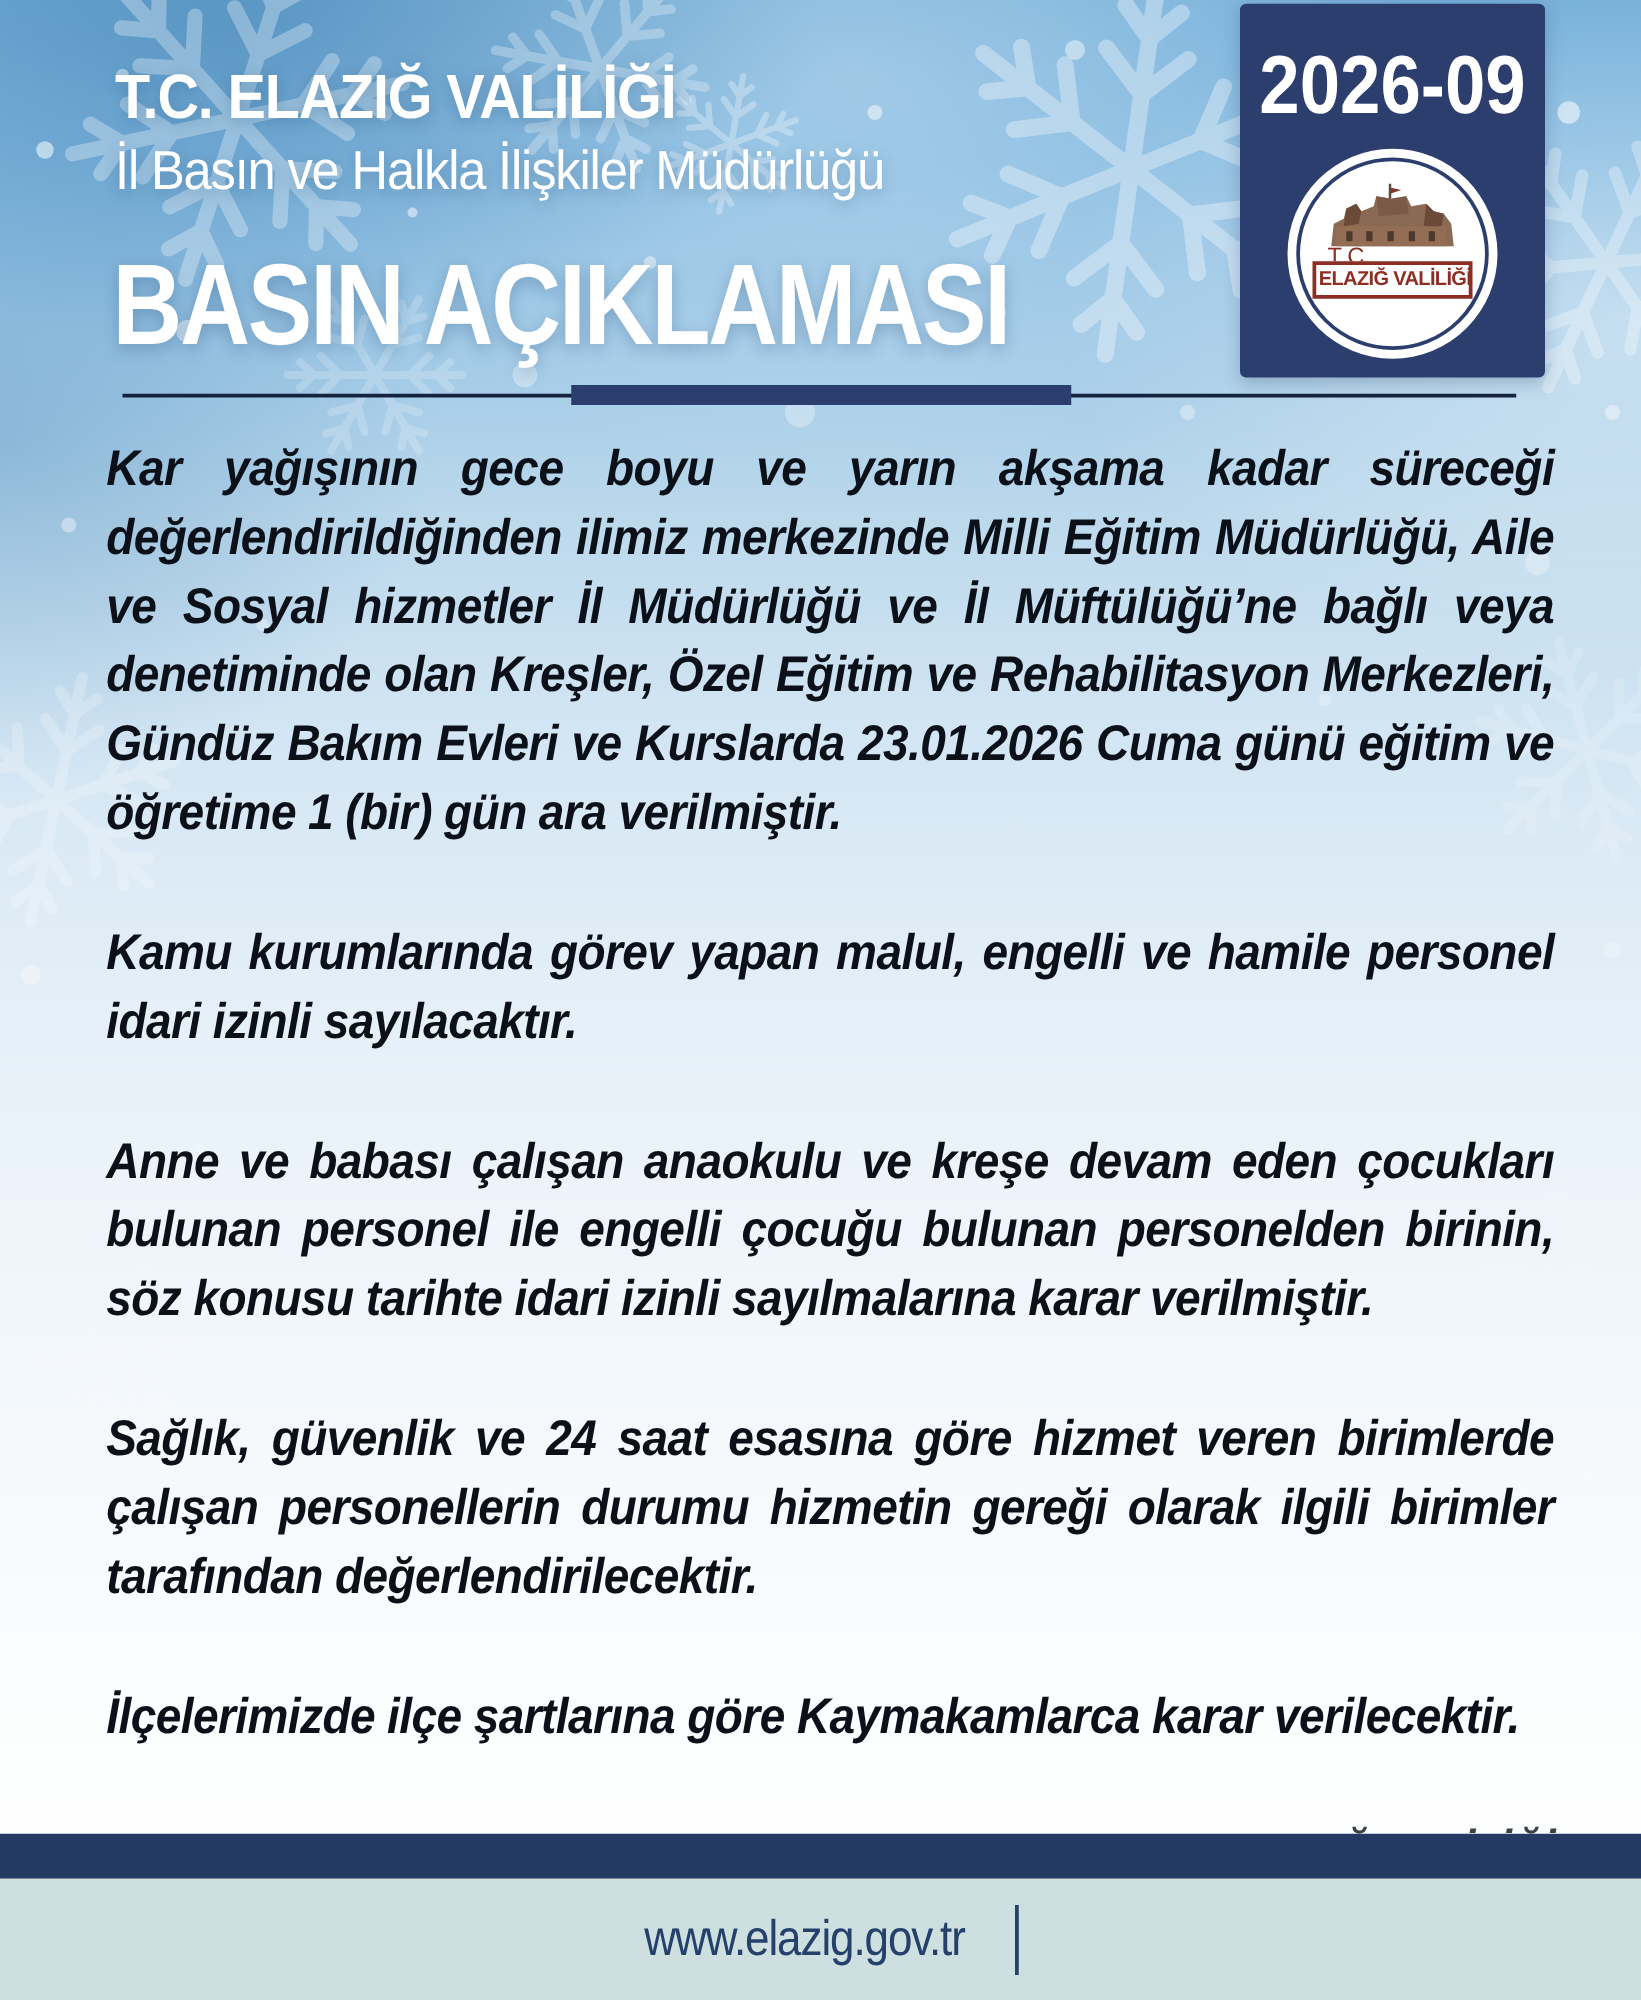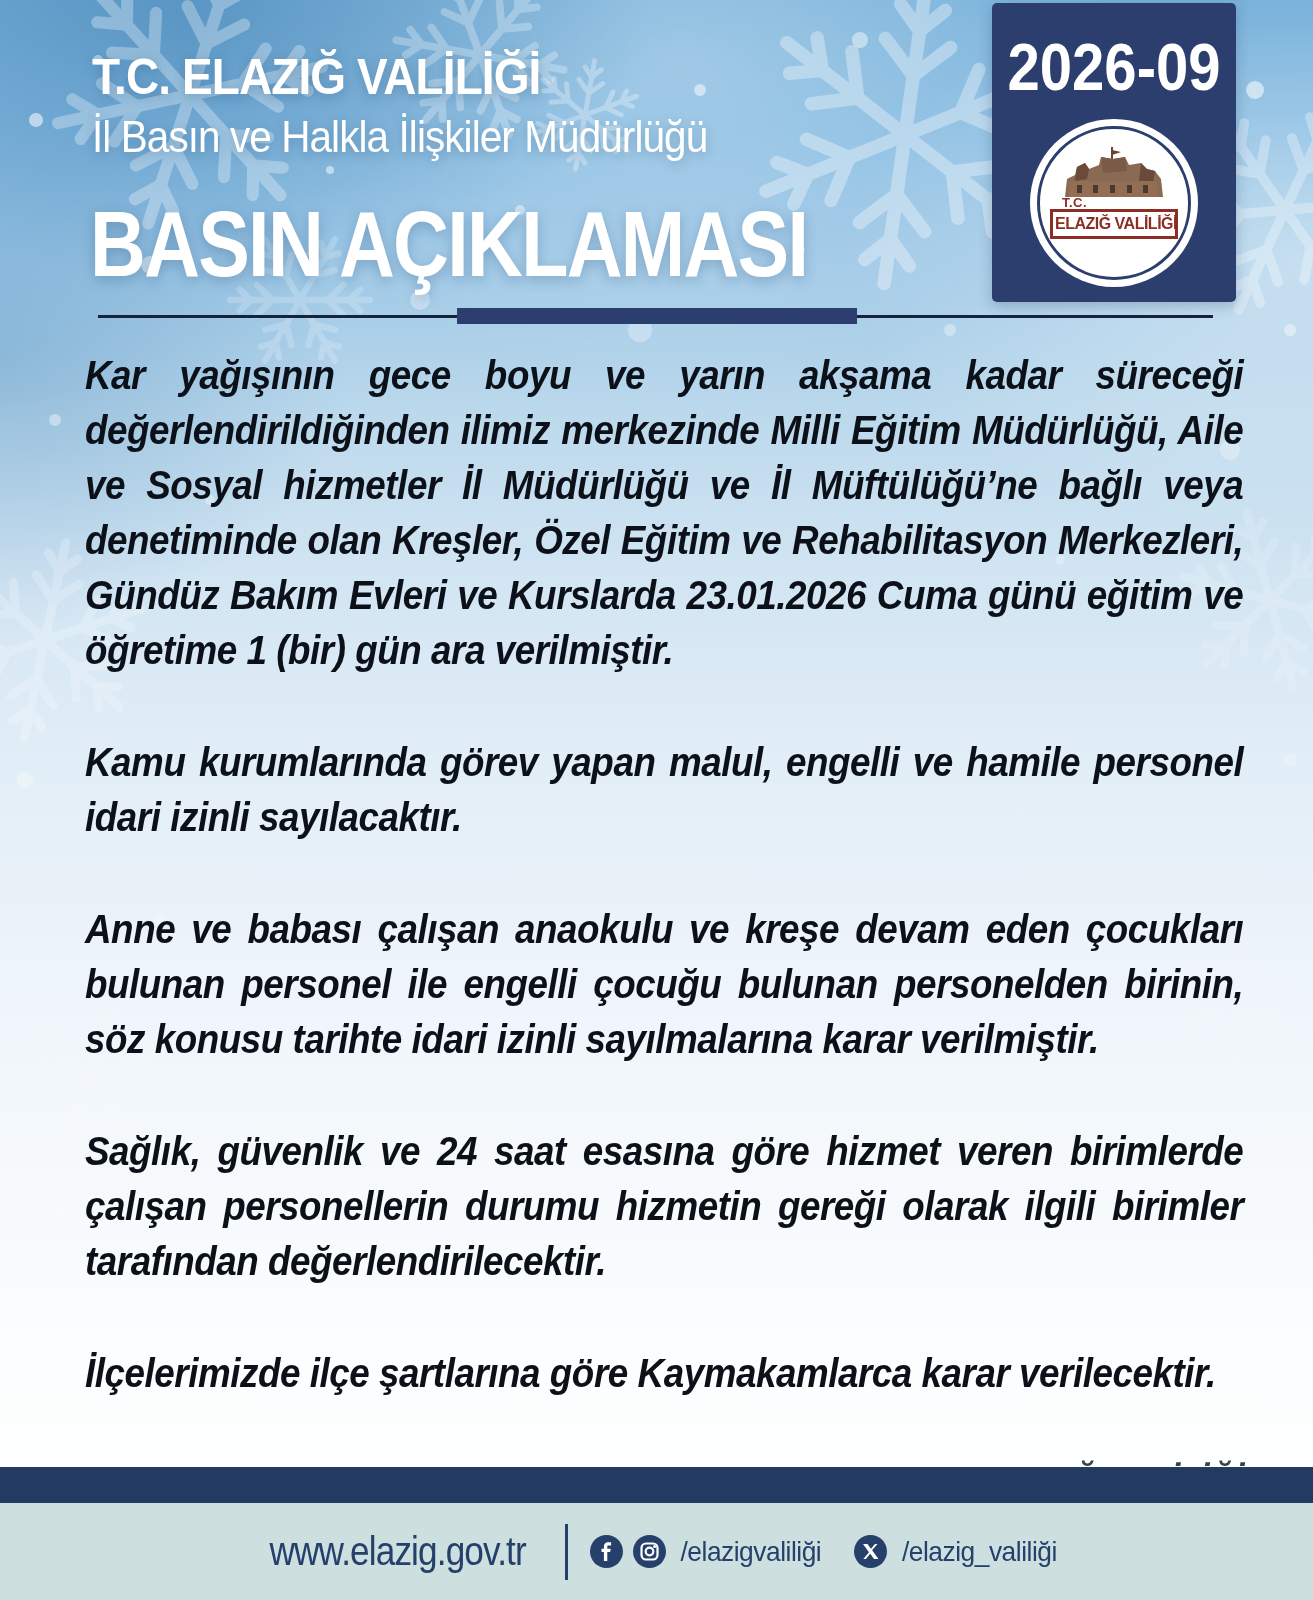--- a/index.html
+++ b/index.html
@@ -41,21 +41,21 @@
     position:absolute;left:0;right:0;top:26px;text-align:center;color:#fff;font-weight:bold;
     font-size:66px;letter-spacing:0;transform:scaleX(.88);
   }
   .logo{
     position:absolute;left:50%;top:116px;transform:translateX(-50%);
     width:168px;height:168px;border-radius:50%;background:#fff;
   }
   .logo-ring{position:absolute;inset:7px;border:3px solid #2b3e6d;border-radius:50%;}
   .logo-castle{position:absolute;left:50%;top:26px;transform:translateX(-50%);}
   .logo-tc{
-    position:absolute;left:32px;top:76px;color:#8c2e24;font-weight:bold;font-size:13px;letter-spacing:.5px;
+    position:absolute;left:32px;top:76px;color:#8c2e24;font-weight:normal;font-size:19px;letter-spacing:.5px;
   }
   .logo-name{
     position:absolute;left:50%;top:90px;transform:translateX(-50%);
     width:118px;border:3px solid #8c2e24;background:#fff;color:#8c2e24;
     font-weight:bold;font-size:16px;text-align:center;padding:3px 2px;white-space:nowrap;
     letter-spacing:-0.5px;
   }
 
   
   .divider{position:absolute;left:0;top:0;width:1313px;height:0;}
@@ -188,34 +188,15 @@
         <span>Kamuoyuna saygıyla duyurulur. 22.01.2026</span>
         <span>ELAZIĞ VALİLİĞİ</span>
       </div>
     </div>
   </main>
 
   <div class="navy-bar"></div>
   <footer class="footer-band">
     <span class="site">www.elazig.gov.tr</span>
     <span class="vsep"></span>
-    <span class="social">
-      <svg class="icon-circle" viewBox="0 0 33 33">
-        <circle cx="16.5" cy="16.5" r="16.5" fill="#24406b"></circle>
-        <path d="M18.5 10.5 h2.6 V7.2 h-3.1 c-2.6 0-4.1 1.7-4.1 4.3 v2.2 h-2.4 v3.2 h2.4 v9 h3.4 v-9 h2.9 l0.5-3.2 h-3.4 v-1.8 c0-0.9 0.3-1.4 1.2-1.4 Z" fill="#ffffff"></path>
-      </svg>
-      <svg class="icon-circle" viewBox="0 0 33 33">
-        <circle cx="16.5" cy="16.5" r="16.5" fill="#24406b"></circle>
-        <rect x="8.5" y="8.5" width="16" height="16" rx="4.5" fill="none" stroke="#ffffff" stroke-width="2.2"></rect>
-        <circle cx="16.5" cy="16.5" r="3.8" fill="none" stroke="#ffffff" stroke-width="2.2"></circle>
-        <circle cx="21.6" cy="11.4" r="1.5" fill="#ffffff"></circle>
-      </svg>
-      <span class="handle">/elazigvaliliği</span>
-      <span class="gap-x"></span>
-      <svg class="icon-circle" viewBox="0 0 33 33">
-        <circle cx="16.5" cy="16.5" r="16.5" fill="#24406b"></circle>
-        <path d="M9 9 L15 17.2 L9.3 24 h2.6 l4.3-5.2 L20 24 h4.5 L18.1 15.3 L23.5 9 h-2.6 l-3.9 4.7 L13.5 9 Z" fill="#ffffff"></path>
-      </svg>
-      <span class="handle">/elazig_valiliği</span>
-    </span>
   </footer>
 
 </div>
 
 </body></html>

